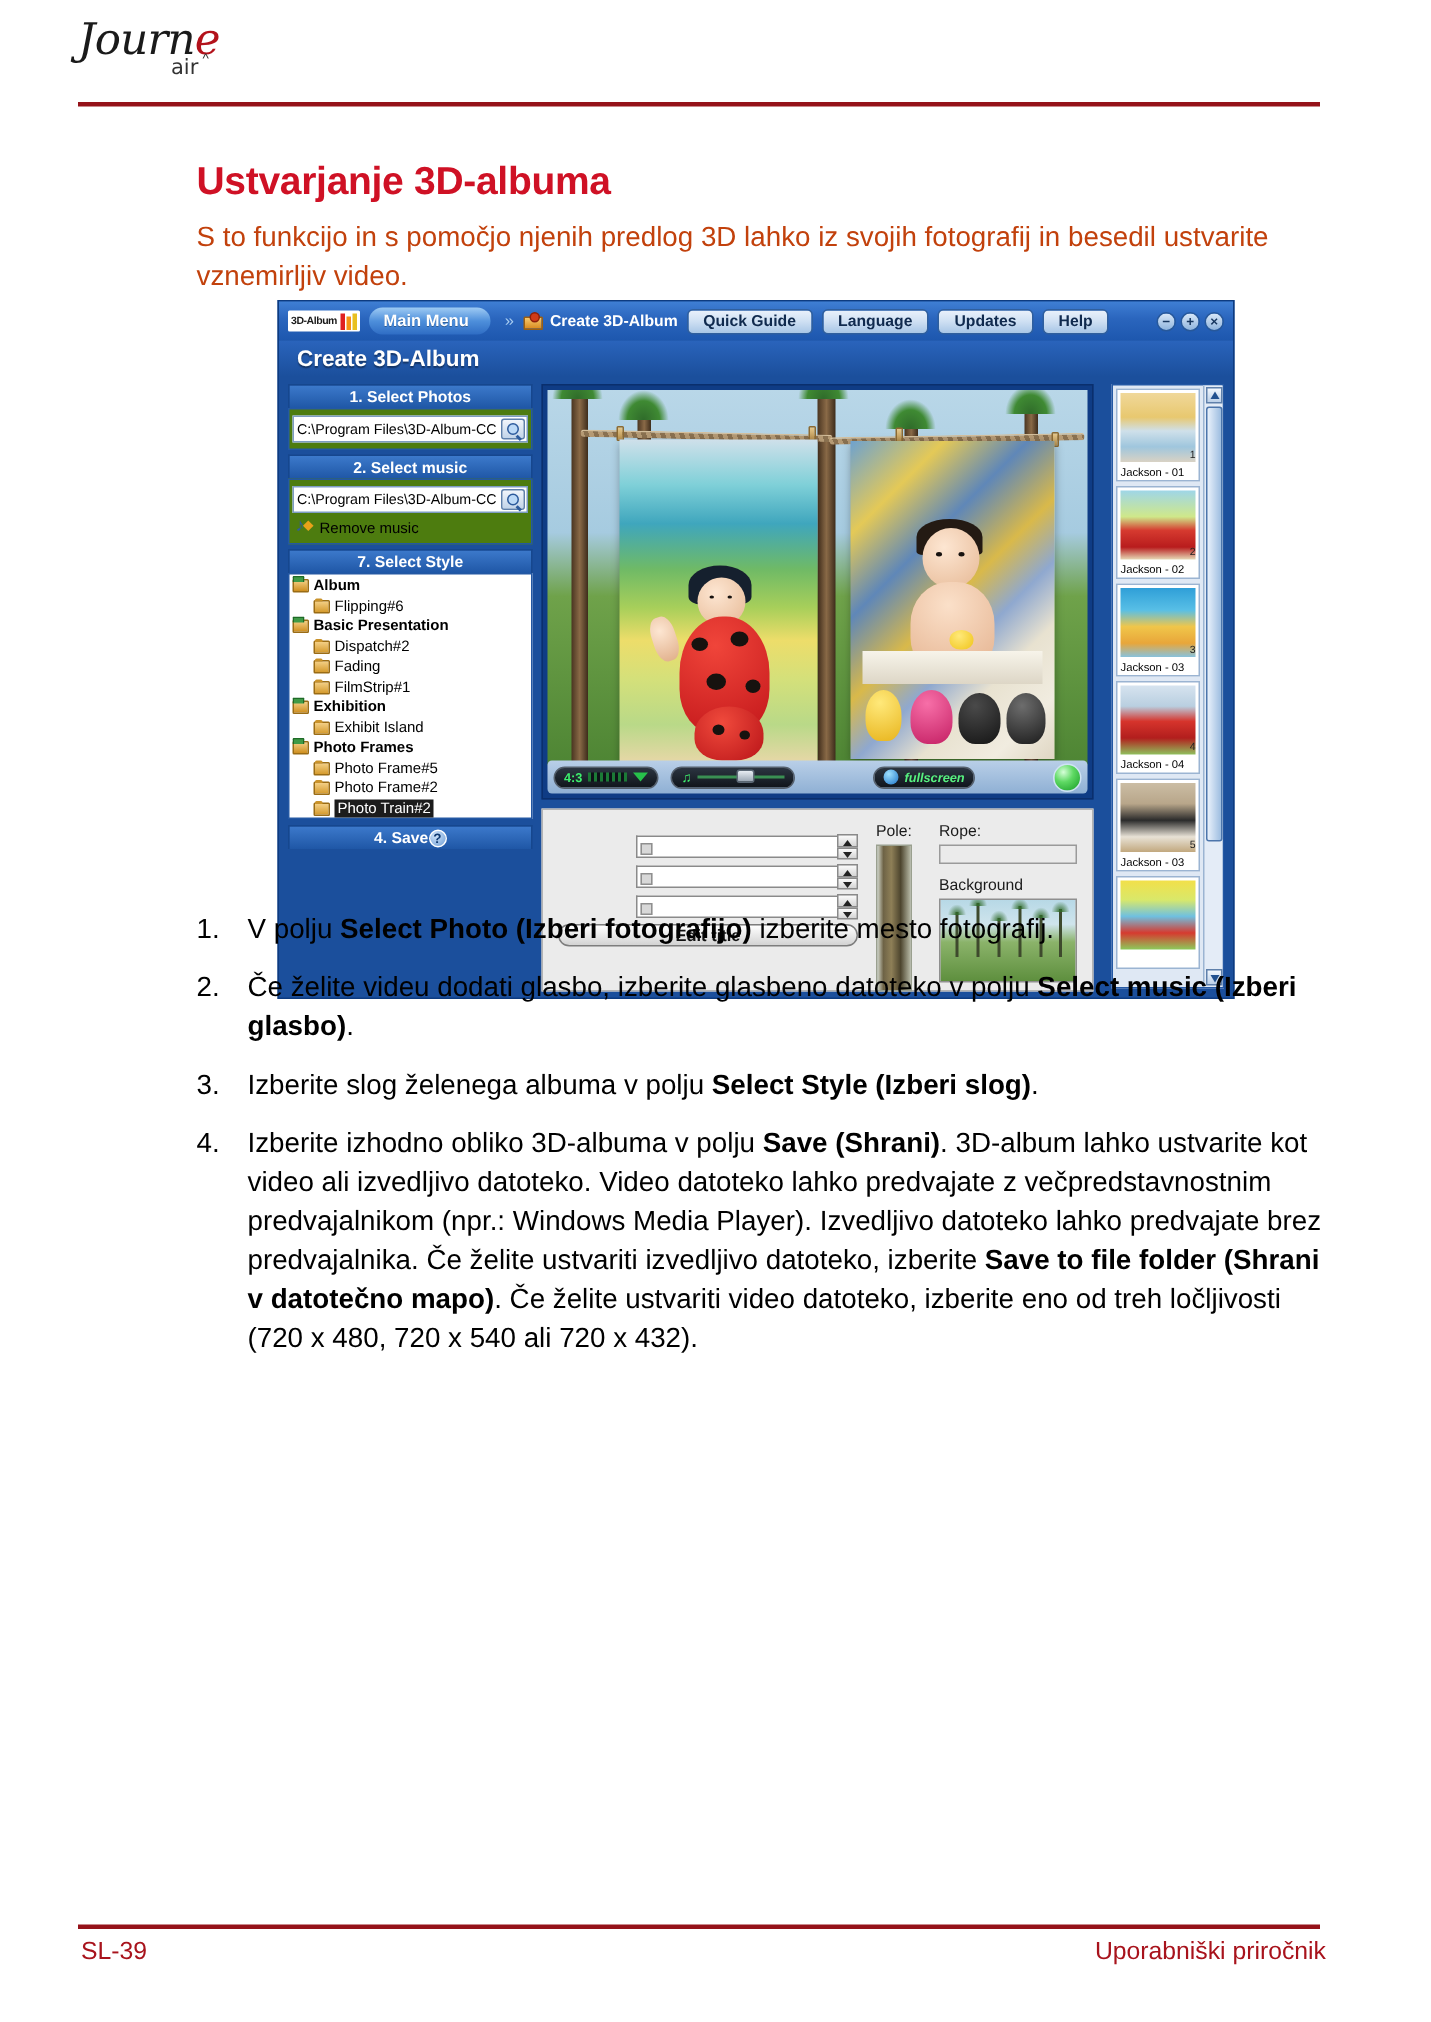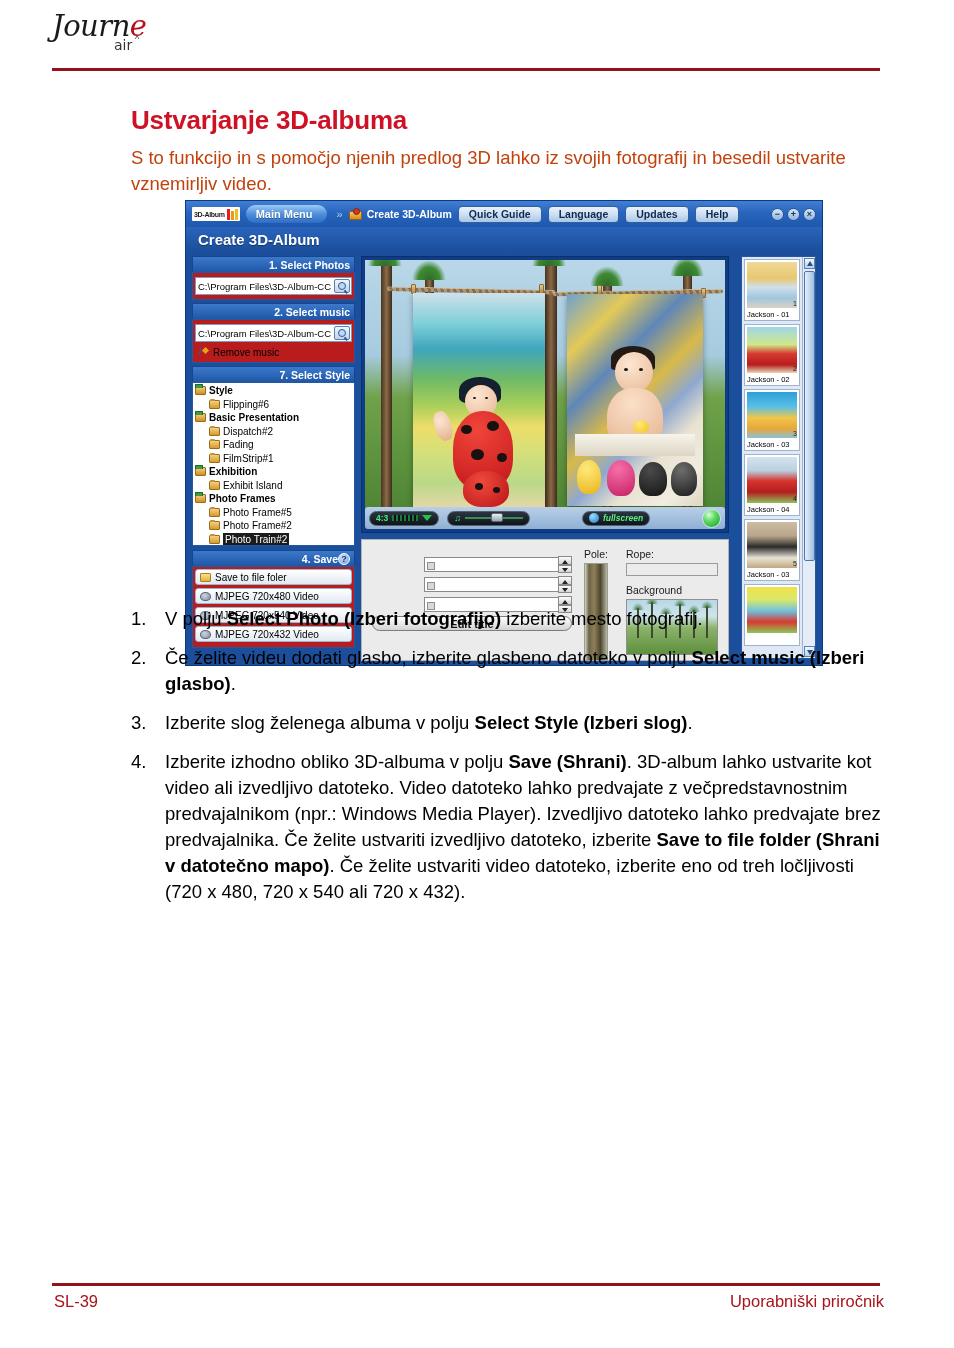--- a/index.html
+++ b/index.html
@@ -250,21 +250,21 @@
     bottom: 6px;
   }
   .sec-head {
     height: 16px;
     background: linear-gradient(to bottom,#3c79cb,#1f57a6);
     color: #ffffff;
     font-size: 10.5px;
     font-weight: bold;
     display: flex;
     align-items: center;
-    justify-content: flex-end;
+    justify-content: center;
     padding: 0 4px;
     border: 1px solid #16478e;
     border-bottom: none;
   }
   .help-badge {
     width: 12px; height: 12px;
     border-radius: 50%;
     background: radial-gradient(circle at 35% 30%, #cfe3fa, #6f9fd6);
     border: 1px solid #ffffff;
     color: #113a72;
@@ -310,21 +310,21 @@
   }
   .mag::after {
     content:"";
     position: absolute;
     right: -3px; bottom: -3px;
     width: 4px; height: 1.5px;
     background: #2c5a9c;
     transform: rotate(45deg);
   }
   .panel-block {
-    background: #b91c1c;
+    background: #4d7c0f;
     border: 1px solid #2458a3;
     padding: 2px;
   }
   .remove-music {
     display: flex;
     align-items: center;
     gap: 4px;
     font-size: 10px;
     color: #000;
     padding: 2px 0 2px 2px;
@@ -946,21 +946,21 @@
         <span>Remove music</span>
       </div>
     </div>
 
     <div class="sec-head" style="margin-top:3px;">
       <span>7. Select Style</span>
     </div>
     <div class="style-list" id="style-list">
         <div class="style-item cat">
           <span class="folder open"></span>
-          <span class="lbl">Style</span>
+          <span class="lbl">Album</span>
         </div>
         <div class="style-item child">
           <span class="folder closed"></span>
           <span class="lbl">Flipping#6</span>
         </div>
         <div class="style-item cat">
           <span class="folder open"></span>
           <span class="lbl">Basic Presentation</span>
         </div>
         <div class="style-item child">
@@ -998,38 +998,20 @@
         <div class="style-item child">
           <span class="folder closed"></span>
           <span class="lbl sel">Photo Train#2</span>
         </div>
       </div>
 
     <div class="sec-head" style="margin-top:4px;">
       <span>4. Save</span>
       <span class="help-badge">?</span>
     </div>
-    <div class="panel-block save-list" id="save-list">
-        <div class="save-btn">
-          <span class="ico-folder-sm"></span>
-          <span>Save to file foler</span>
-        </div>
-        <div class="save-btn">
-          <span class="ico-film"></span>
-          <span>MJPEG 720x480 Video</span>
-        </div>
-        <div class="save-btn">
-          <span class="ico-film"></span>
-          <span>MJPEG 720x540 Video</span>
-        </div>
-        <div class="save-btn">
-          <span class="ico-film"></span>
-          <span>MJPEG 720x432 Video</span>
-        </div>
-      </div>
   </div>
 
   <div class="stage">
     <div class="stage-img">
 
       <div class="palm" style="left:16px;height:250px;width:11px;"></div>
       <div class="palm" style="left:60px;height:236px;"></div>
       <div class="palm" style="left:180px;height:250px;width:12px;"></div>
       <div class="palm" style="left:238px;height:230px;"></div>
       <div class="palm" style="left:318px;height:240px;"></div>

